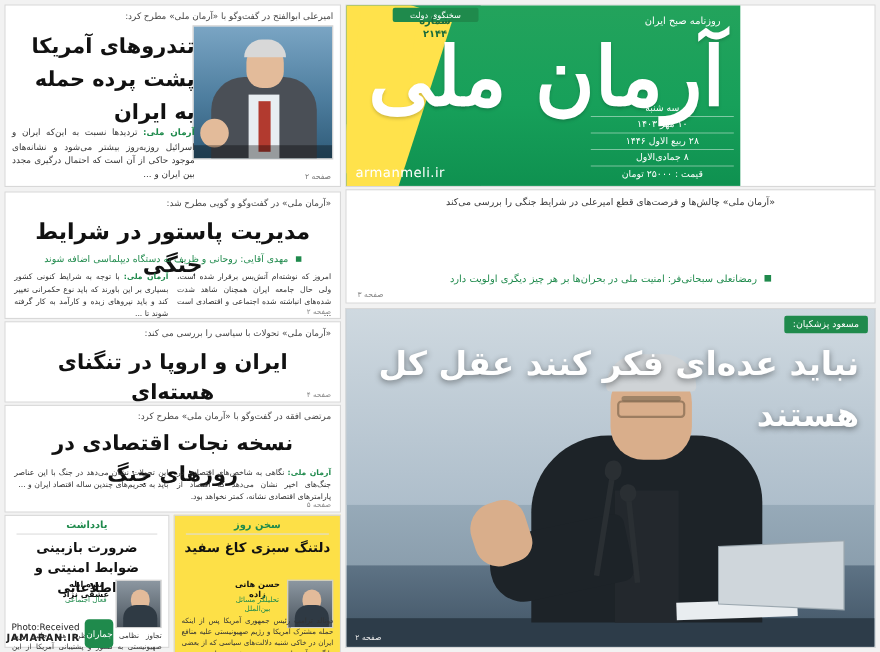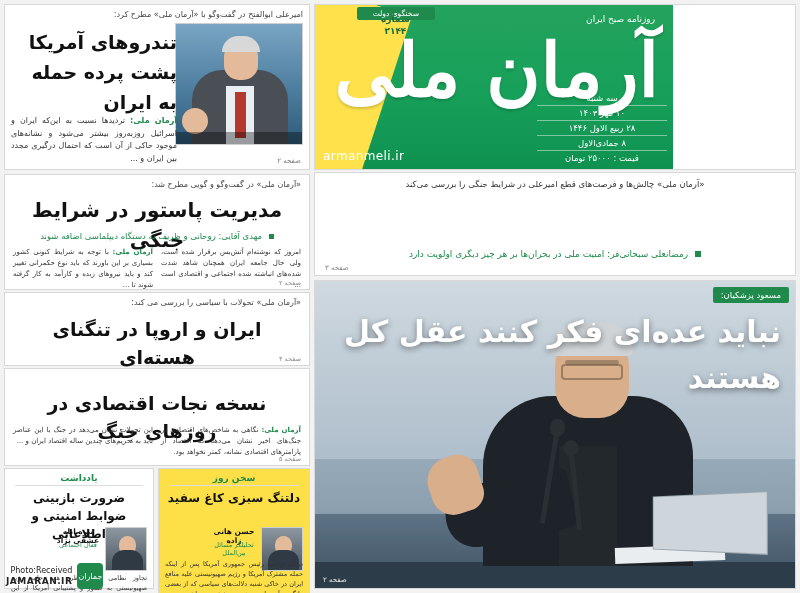--- a/index.html
+++ b/index.html
@@ -474,20 +474,21 @@
     <div class="lc-foot">صفحه ۲</div>
   </div>
 
   <div id="l2" class="lcol">
     <div class="lc-kicker">«آرمان ملی» تحولات با سیاسی را بررسی می کند:</div>
     <div class="lc-head">ایران و اروپا در تنگنای هسته‌ای</div>
     <div class="lc-foot">صفحه ۴</div>
   </div>
 
   <div id="l3" class="lcol">
+    <div class="lc-kicker">مرتضی افقه در گفت‌وگو با «آرمان ملی» مطرح کرد:</div>
     <div class="lc-head">نسخه نجات اقتصادی در روزهای جنگ</div>
     <div class="lc-cols">
       <div>
         <b>آرمان ملی:</b>
         <span>نگاهی به شاخص‌های اقتصادی در جنگ‌های اخیر نشان می‌دهد که اقتصاد از پارامترهای اقتصادی نشانه، کمتر نخواهد بود.</span>
       </div>
       <div>این تحولات نشان می‌دهد در جنگ با این عناصر باید به تحریم‌های چندین ساله اقتصاد ایران و ...</div>
     </div>
     <div class="lc-foot">صفحه ۵</div>
   </div>

